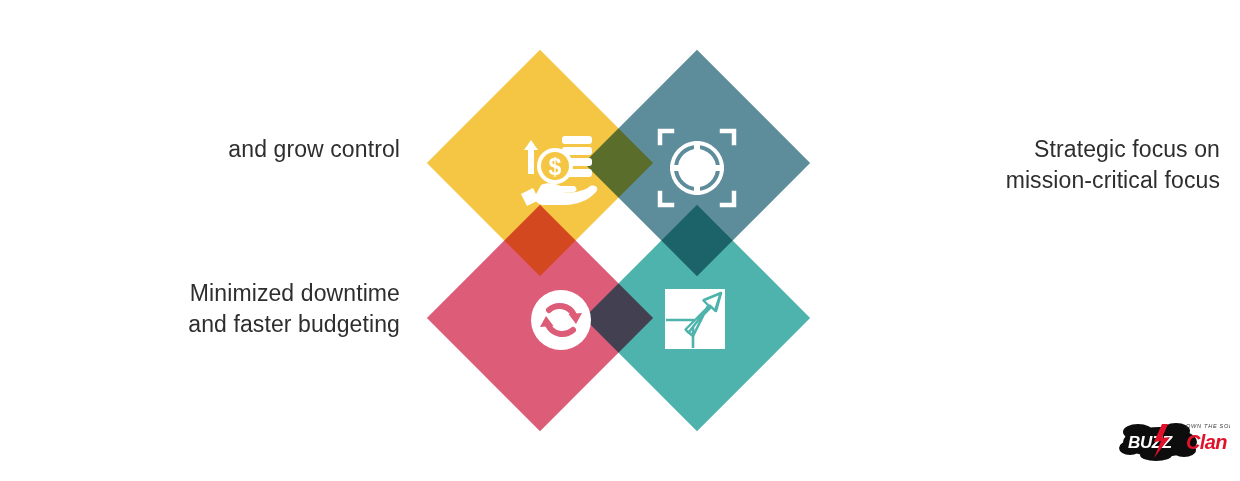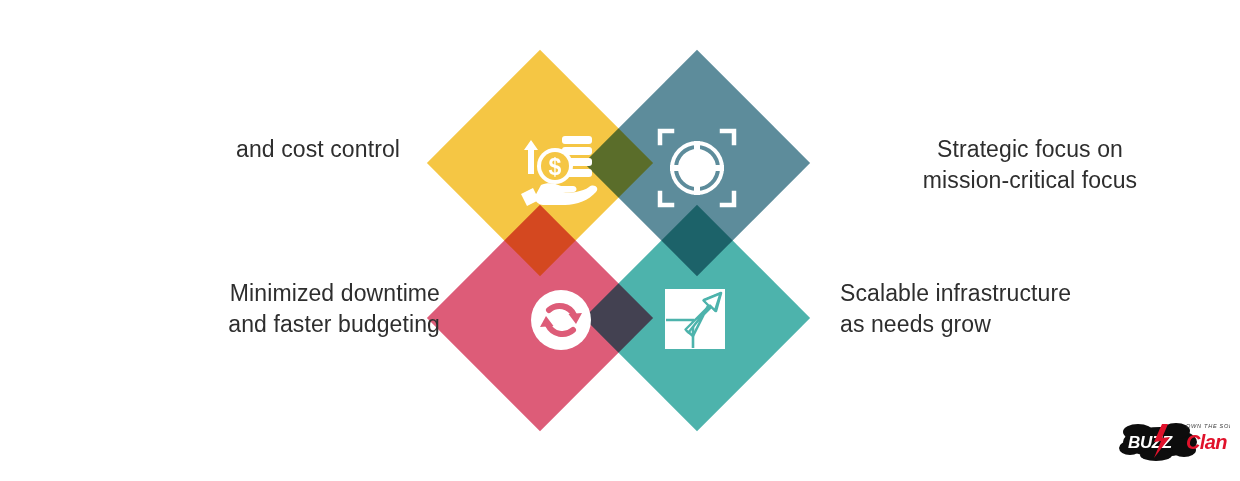--- a/index.html
+++ b/index.html
@@ -68,25 +68,24 @@
   }
   .label-block .line { display: block; }
 
   #label-left-top {
     left: 0px; top: 134px; width: 400px;
     text-align: right;
   }
   #label-left-bottom {
     left: 0px; top: 278px; width: 400px;
     text-align: right;
-    padding-left: 40px;
   }
   #label-right-top {
     left: 840px; top: 134px; width: 380px;
-    text-align: center;
+    text-align: right;
   }
   #label-right-bottom {
     left: 840px; top: 278px; width: 380px;
     text-align: left;
   }
 
   
   #brand-logo {
     position: absolute;
     left: 1118px;
@@ -173,37 +172,33 @@
         <path d="M3 33 L30 33 L30 61" fill="none" stroke="#4DB3AC" stroke-width="2.6"></path>
 
         <path d="M24 44 L48 20 L41 13 L58 6 L53 24 L46 17 L30 49 Z" fill="none" stroke="#4DB3AC" stroke-width="2.6" stroke-linejoin="round"></path>
         <path d="M25.5 45.5 L22.5 42.5 L46 19 L40.5 13.5 L57.5 6.5 L52 23.5 L47 18.5 Z" fill="#ffffff" stroke="#4DB3AC" stroke-width="2.4" stroke-linejoin="round"></path>
       </svg>
     </div>
 
   </div>
 
   <div class="label-block" id="label-left-top">
-    <span class="line">and cost control</span>
+    <span class="line">and grow control</span>
   </div>
 
   <div class="label-block" id="label-left-bottom">
     <span class="line">Minimized downtime</span>
     <span class="line">and faster budgeting</span>
   </div>
 
   <div class="label-block" id="label-right-top">
     <span class="line">Strategic focus on</span>
     <span class="line">mission-critical focus</span>
   </div>
 
-  <div class="label-block" id="label-right-bottom">
-    <span class="line">Scalable infrastructure</span>
-    <span class="line">as needs grow</span>
-  </div>
 
   <div id="brand-logo">
     <svg width="112" height="56" viewBox="0 0 112 56" xmlns="http://www.w3.org/2000/svg">
 
       <g fill="#0D0D0D">
         <ellipse cx="42" cy="32" rx="37" ry="15"></ellipse>
         <ellipse cx="20" cy="22" rx="15" ry="8"></ellipse>
         <ellipse cx="58" cy="21" rx="14" ry="8"></ellipse>
         <ellipse cx="12" cy="38" rx="11" ry="7"></ellipse>
         <ellipse cx="66" cy="40" rx="12" ry="7"></ellipse>

